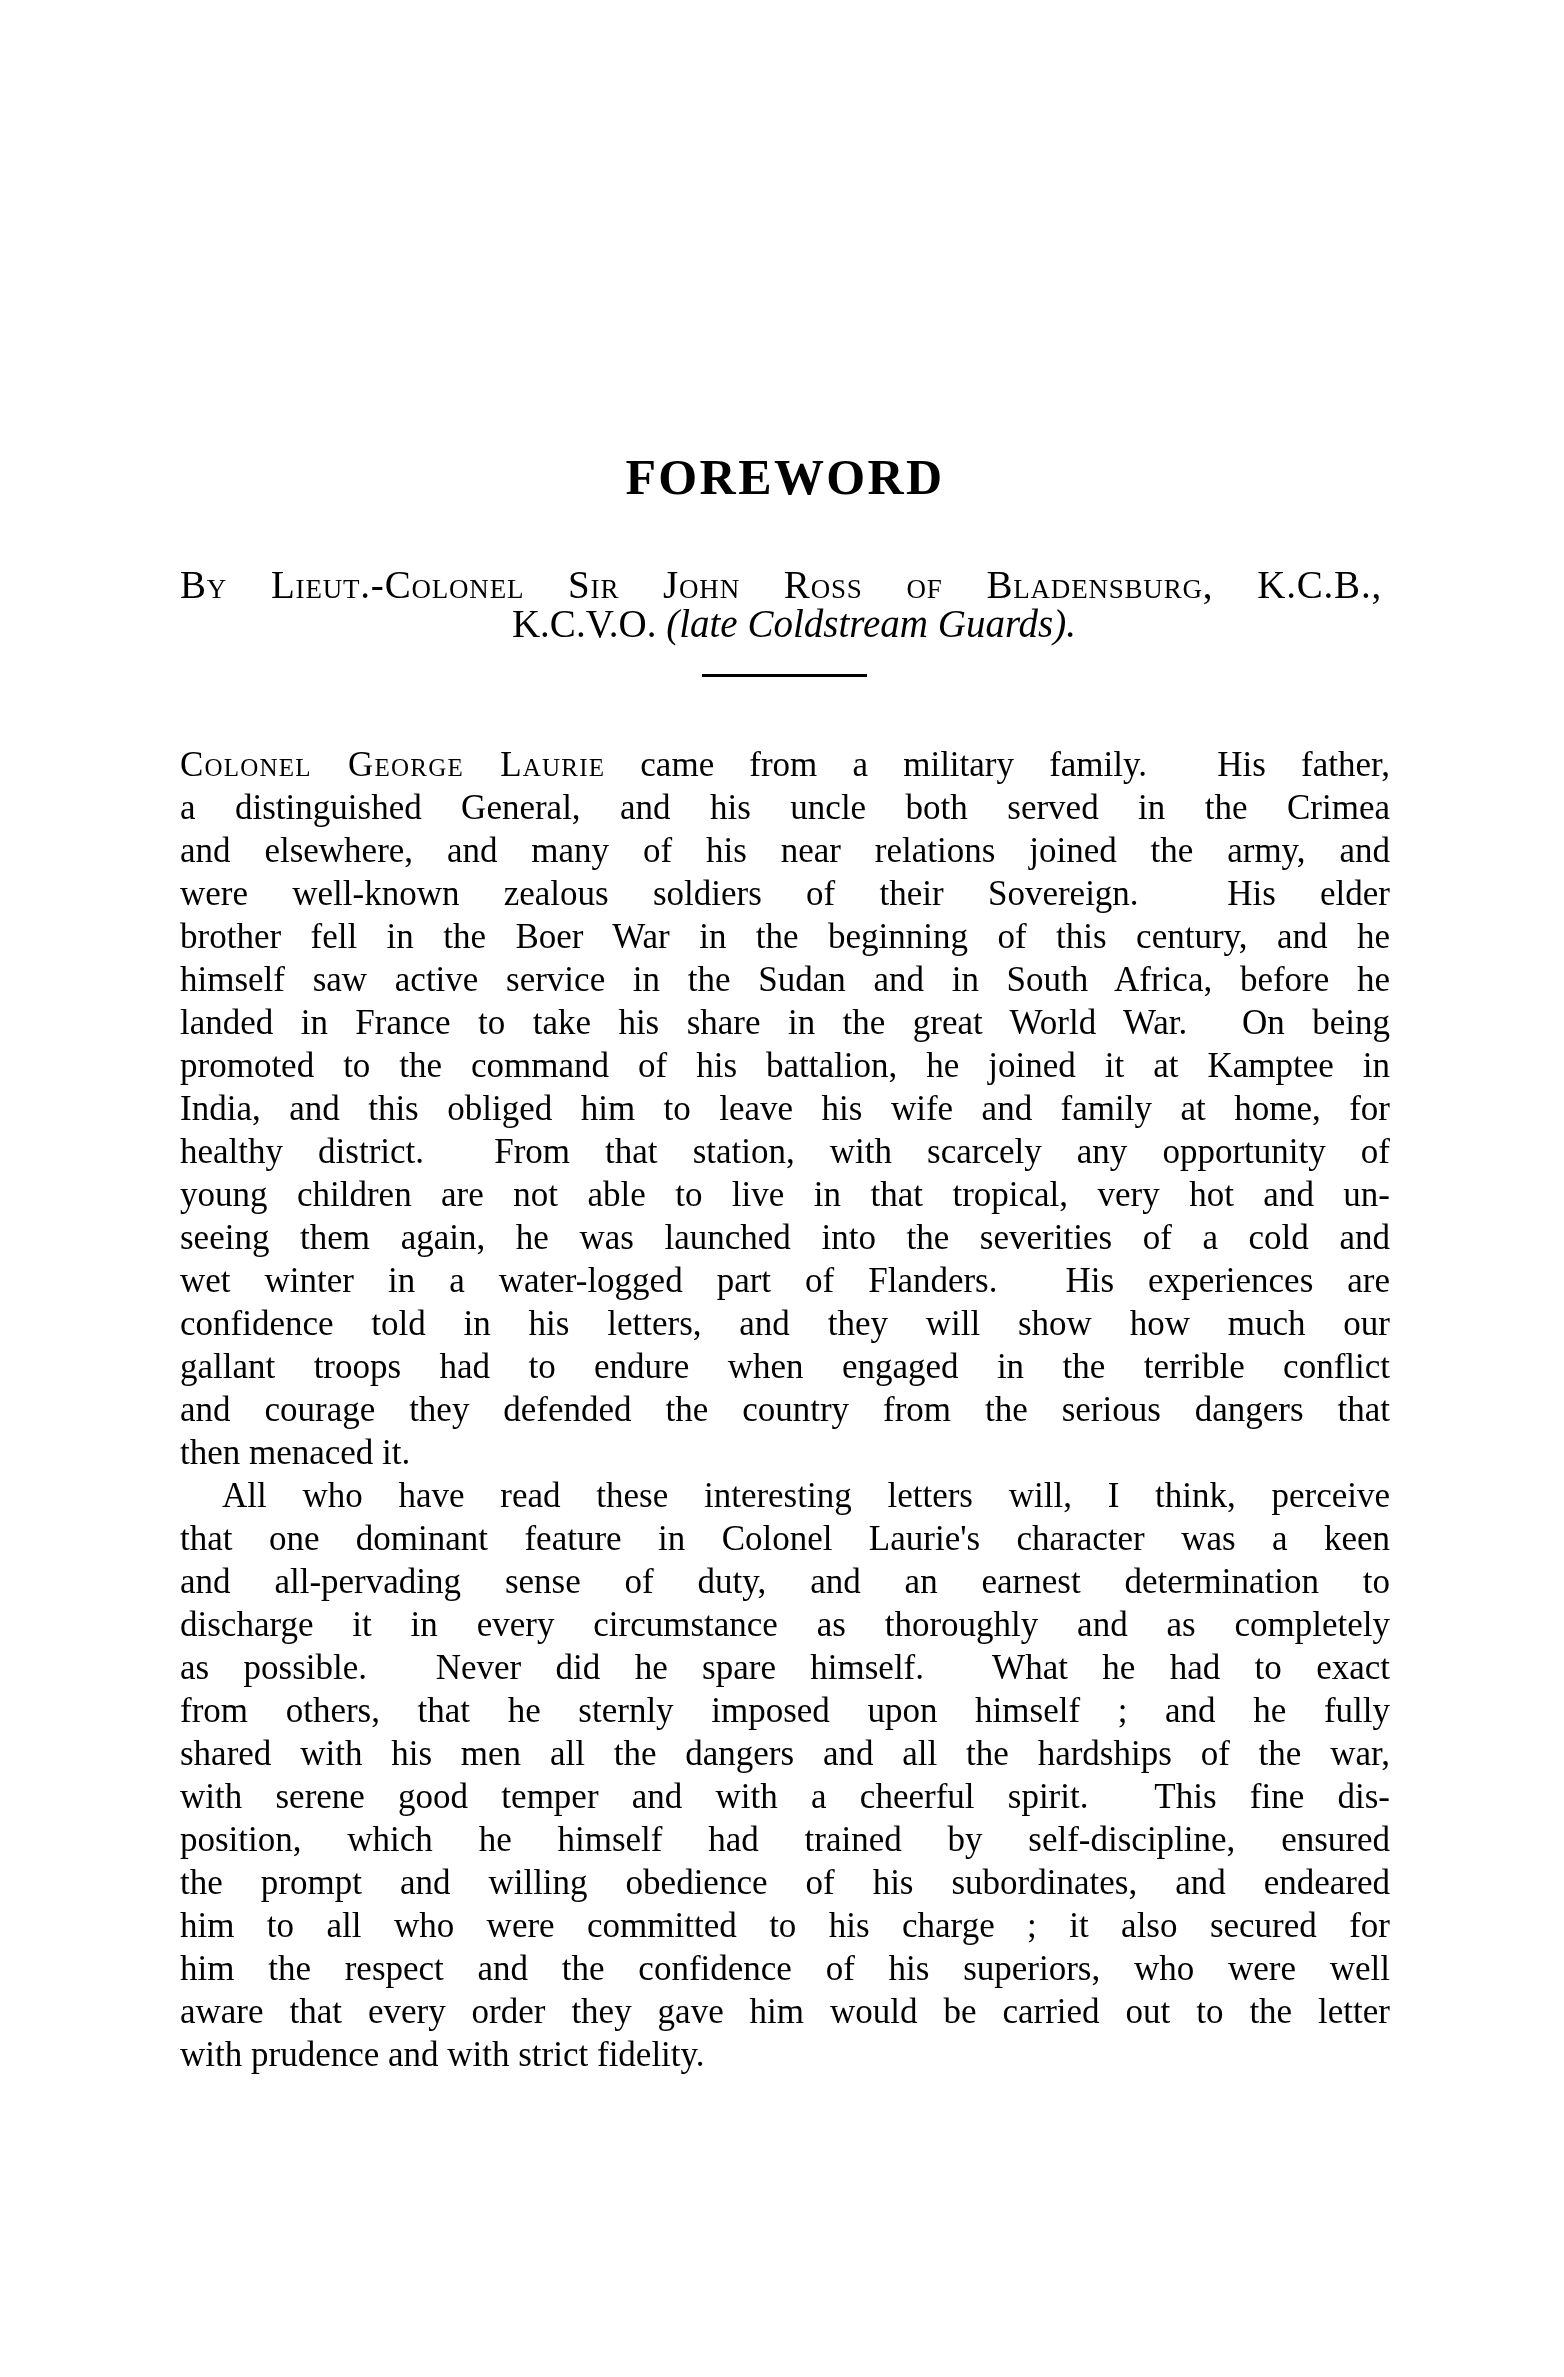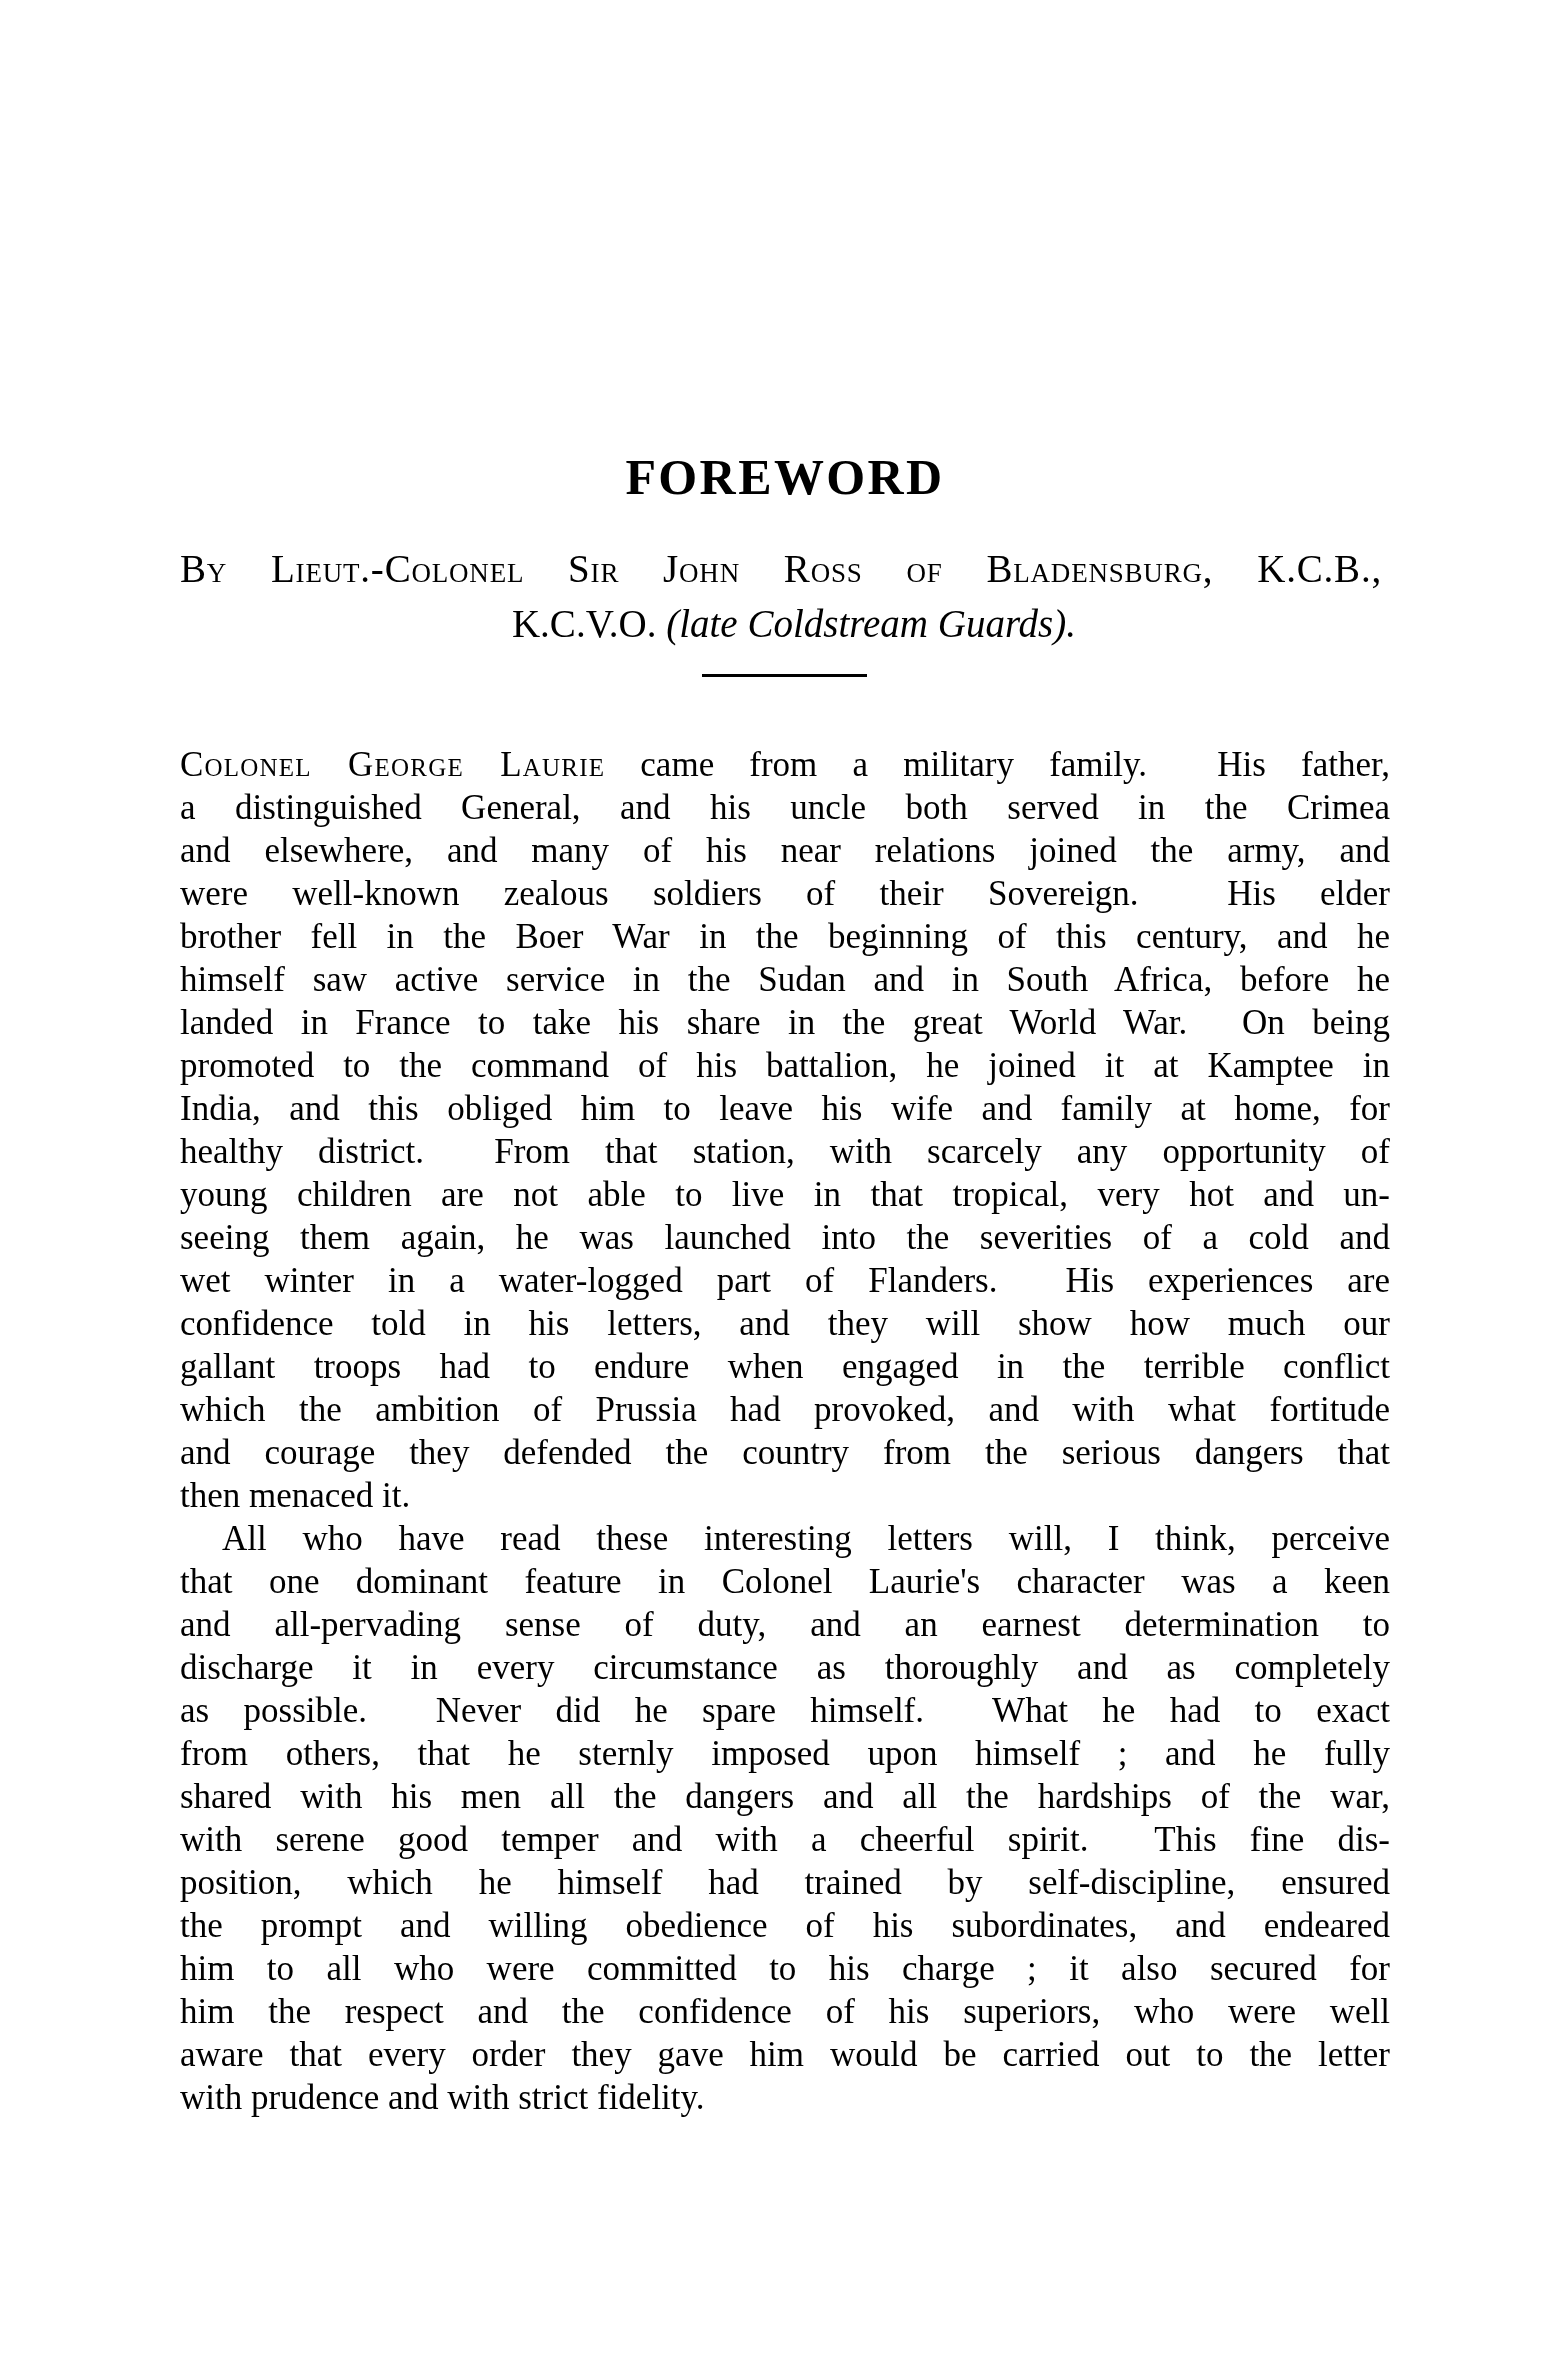--- a/index.html
+++ b/index.html
@@ -23,21 +23,21 @@
     width: 1210px;
     margin: 0;
     font-size: 50px;
     font-weight: bold;
     letter-spacing: 2.4px;
     text-align: center;
     line-height: 56px;
   }
   .byline-line1 {
     position: absolute;
-    top: 546px;
+    top: 562px;
     left: 180px;
     width: 1202px;
     font-size: 39px;
     line-height: 46px;
     font-variant: small-caps;
     letter-spacing: 0.8px;
     text-align: justify;
     text-align-last: justify;
     white-space: pre-wrap;
   }
@@ -111,21 +111,20 @@
     <div class="bline">himself saw active service in the Sudan and in South Africa, before he</div>
     <div class="bline">landed in France to take his share in the great World War.  On being</div>
     <div class="bline">promoted to the command of his battalion, he joined it at Kamptee in</div>
     <div class="bline">India, and this obliged him to leave his wife and family at home, for</div>
     <div class="bline">healthy district.  From that station, with scarcely any opportunity of</div>
     <div class="bline">young children are not able to live in that tropical, very hot and un-</div>
     <div class="bline">seeing them again, he was launched into the severities of a cold and</div>
     <div class="bline">wet winter in a water-logged part of Flanders.  His experiences are</div>
     <div class="bline">confidence told in his letters, and they will show how much our</div>
     <div class="bline">gallant troops had to endure when engaged in the terrible conflict</div>
-    <div class="bline">which the ambition of Prussia had provoked, and with what fortitude</div>
     <div class="bline">and courage they defended the country from the serious dangers that</div>
     <div class="bline end">then menaced it.</div>
     <div class="bline indent">All who have read these interesting letters will, I think, perceive</div>
     <div class="bline">that one dominant feature in Colonel Laurie's character was a keen</div>
     <div class="bline">and all-pervading sense of duty, and an earnest determination to</div>
     <div class="bline">discharge it in every circumstance as thoroughly and as completely</div>
     <div class="bline">as possible.  Never did he spare himself.  What he had to exact</div>
     <div class="bline">from others, that he sternly imposed upon himself ; and he fully</div>
     <div class="bline">shared with his men all the dangers and all the hardships of the war,</div>
     <div class="bline">with serene good temper and with a cheerful spirit.  This fine dis-</div>

